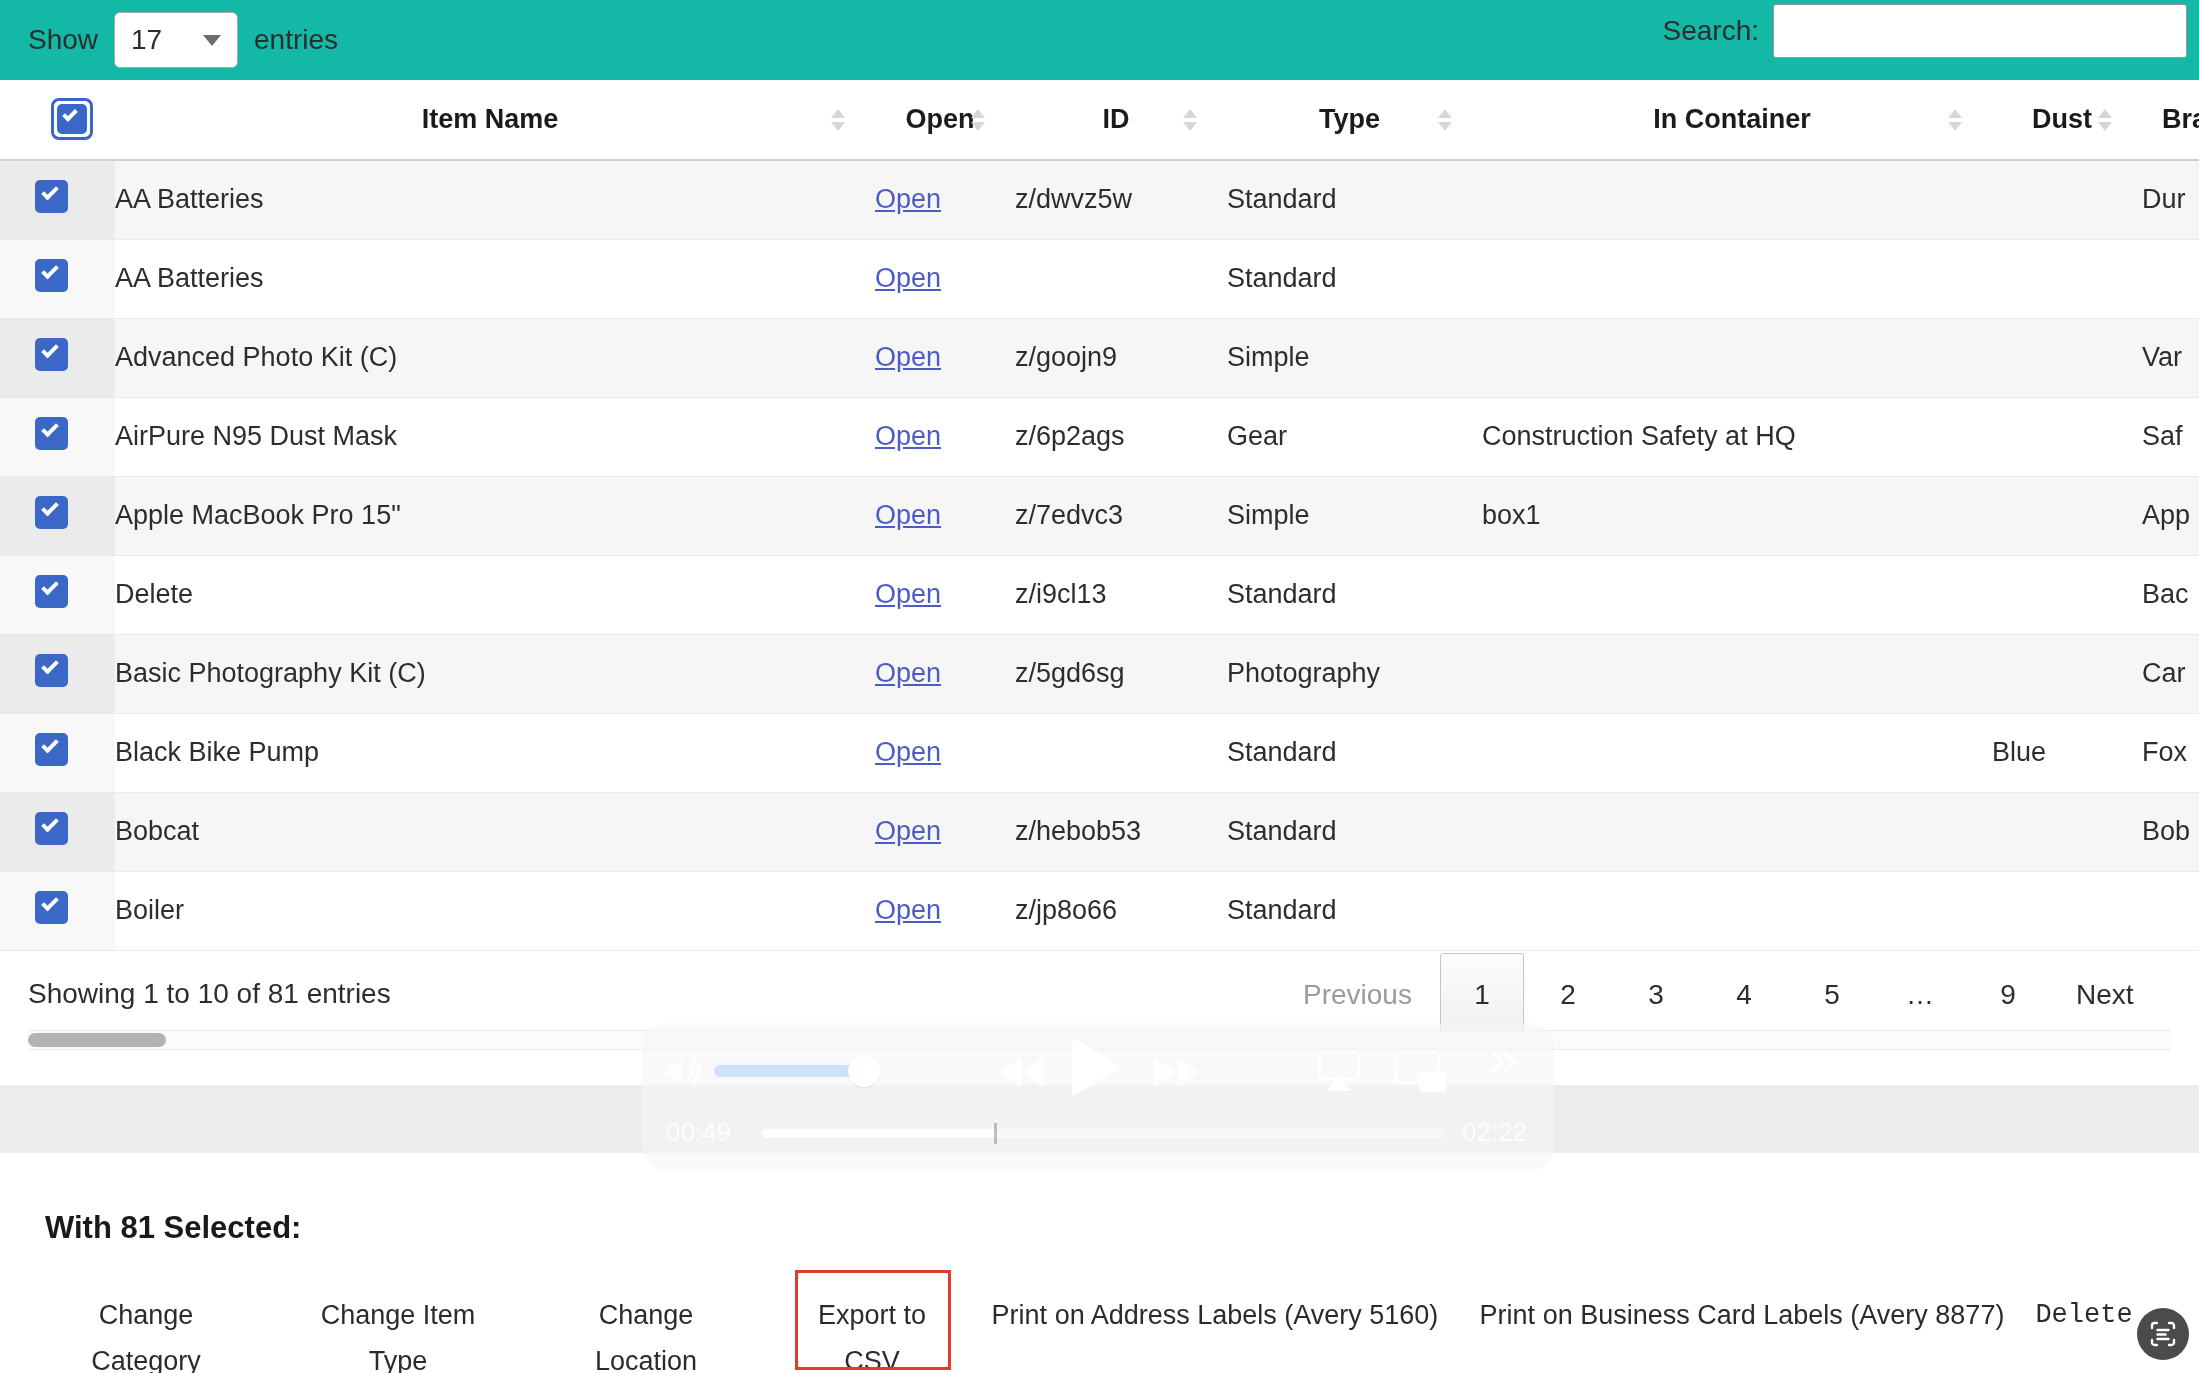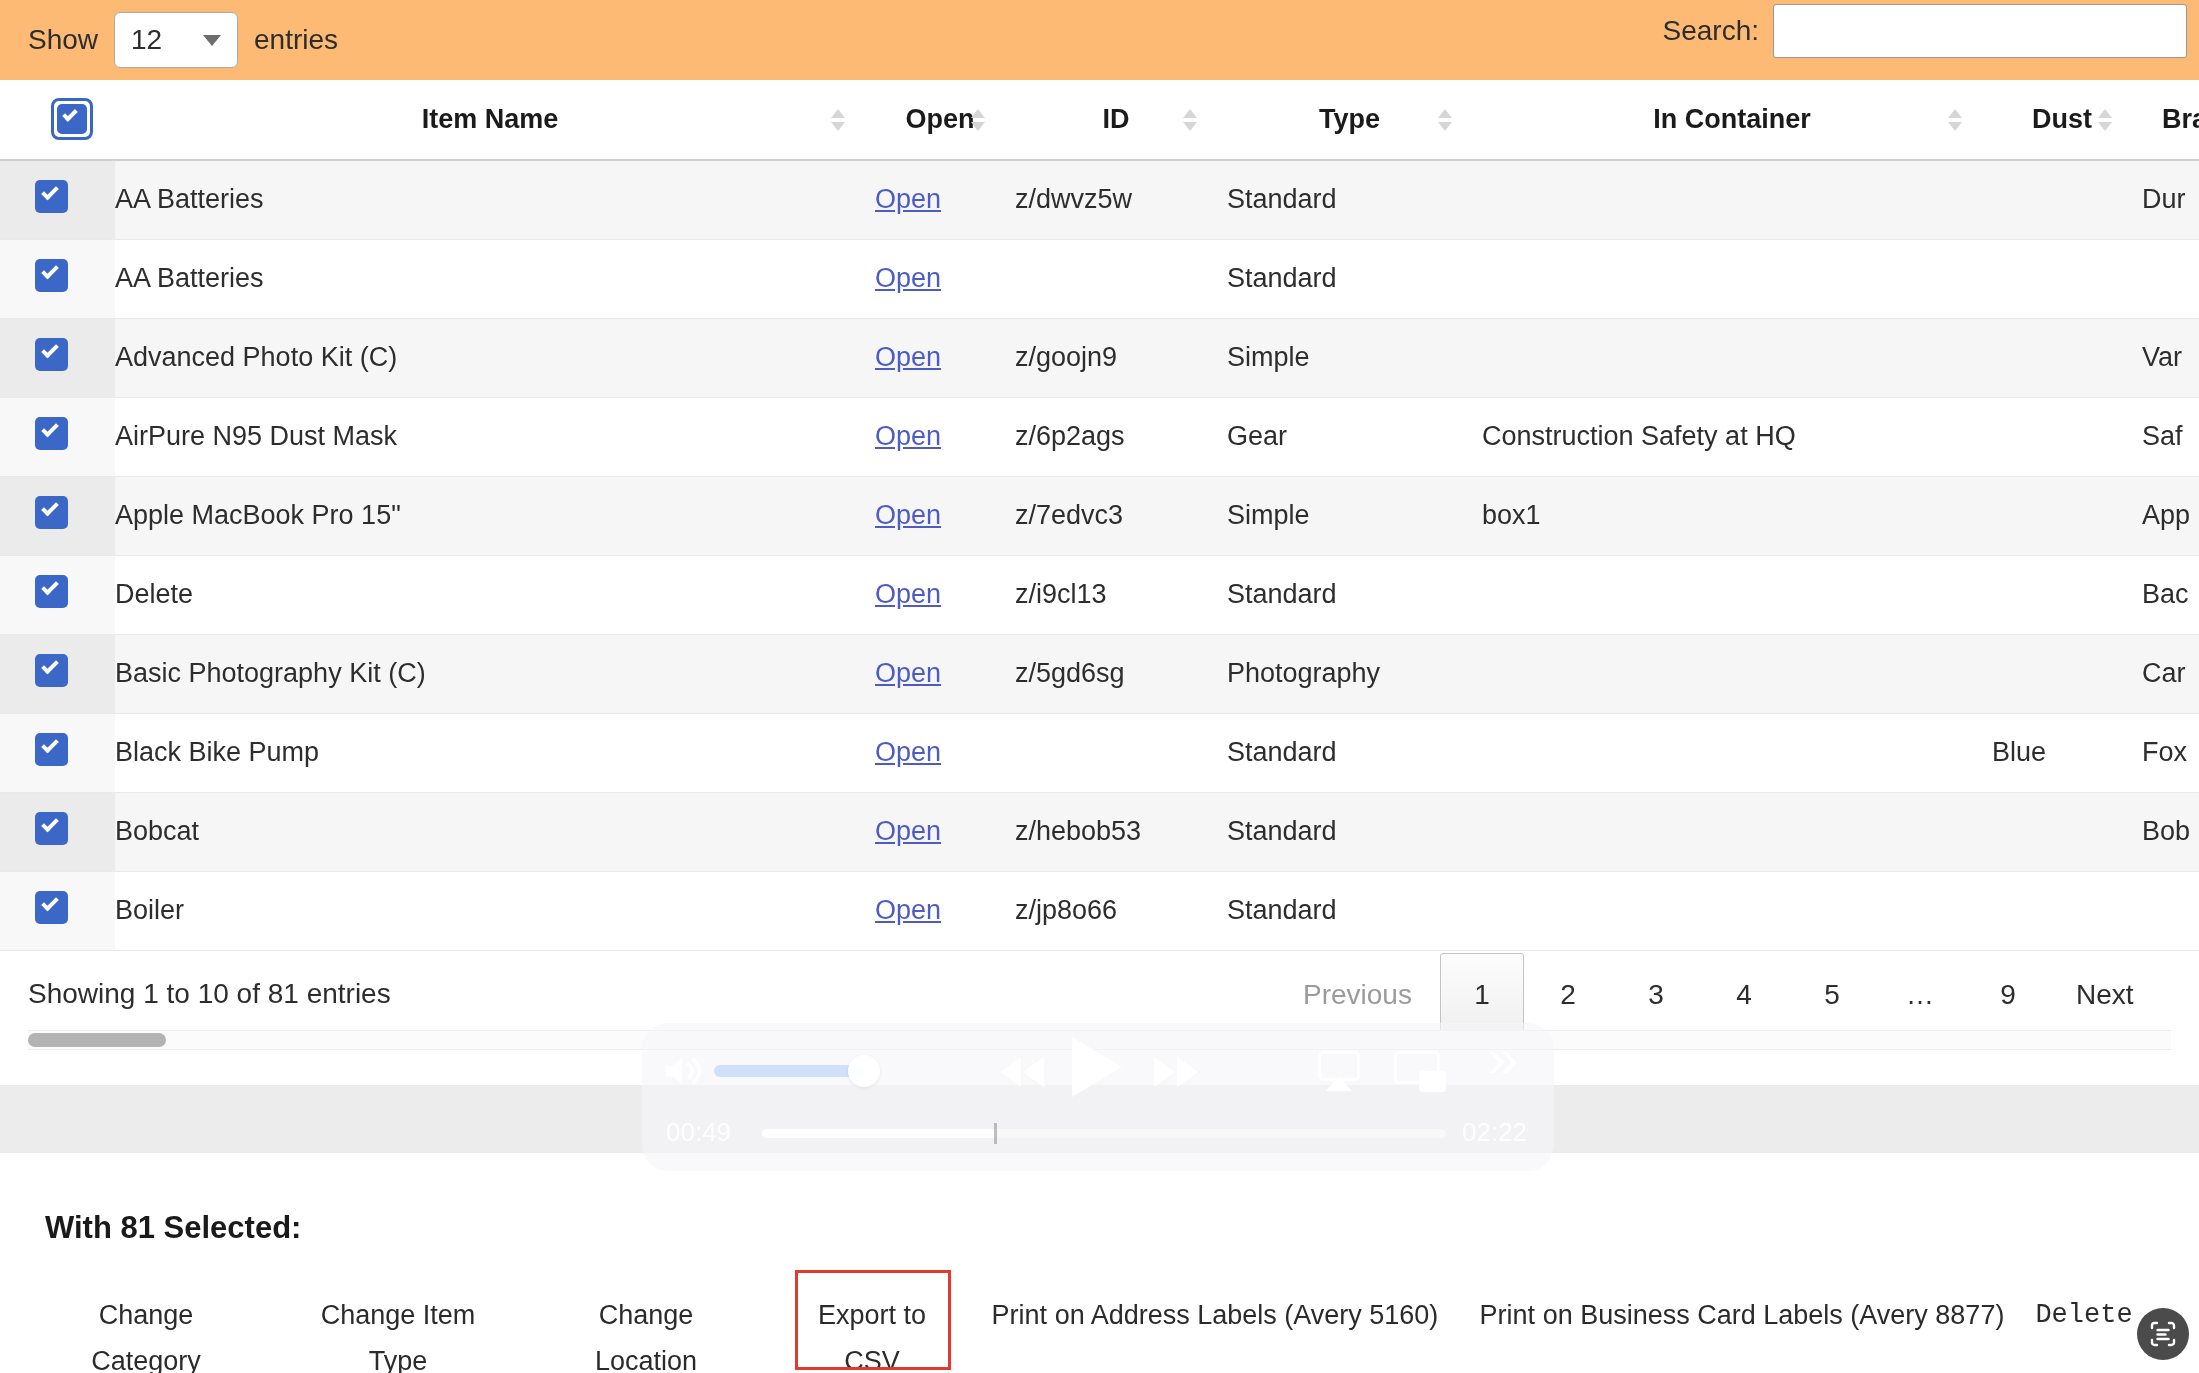--- a/index.html
+++ b/index.html
@@ -1,20 +1,20 @@
 <!DOCTYPE html>
 <html><head>
 <meta charset="utf-8">
 <style>
   * { margin:0; padding:0; box-sizing:border-box; }
   html,body { width:2199px; height:1373px; overflow:hidden; background:#fff;
     font-family:"Liberation Sans", sans-serif; color:#2d2d2d; position:relative; }
 
   
-  .toolbar { position:absolute; top:0; left:0; width:2199px; height:80px; background:#fdba74; z-index:2; }
+  .toolbar { position:absolute; top:0; left:0; width:2199px; height:80px; background:#14b8a6; z-index:2; }
   .show-group { position:absolute; left:28px; top:12px; display:flex; align-items:center; gap:16px; font-size:28px; }
   .select { width:124px; height:56px; border:1px solid #a9a9a9; border-radius:6px; background:#fff;
     display:flex; align-items:center; justify-content:space-between; padding:0 16px; font-size:28px; cursor:pointer; }
   .chev { width:0; height:0; border-left:9px solid transparent; border-right:9px solid transparent; border-top:11px solid #6d6d6d; }
   .search-group { position:absolute; right:12px; top:4px; display:flex; align-items:center; gap:14px; font-size:28px; }
   .search-group input { width:414px; height:54px; border:1px solid #979797; border-radius:3px; font-size:26px; padding:0 12px;
     font-family:"Liberation Sans", sans-serif; }
 
   
   table { position:absolute; top:80px; left:0; width:2260px; border-collapse:collapse; table-layout:fixed; z-index:1; }
@@ -103,21 +103,21 @@
   .capture-btn { position:absolute; left:2137px; top:1308px; width:52px; height:52px; border-radius:50%;
     background:#4b4b4b; z-index:10; display:flex; align-items:center; justify-content:center; cursor:pointer; }
 </style>
 </head>
 <body>
 
 <div class="toolbar">
   <div class="show-group">
     <span>Show</span>
     <div class="select">
-      <span>12</span>
+      <span>17</span>
       <span class="chev"></span>
     </div>
     <span>entries</span>
   </div>
   <div class="search-group">
     <span>Search:</span>
     <input type="text" value="" style="">
   </div>
 </div>
 

